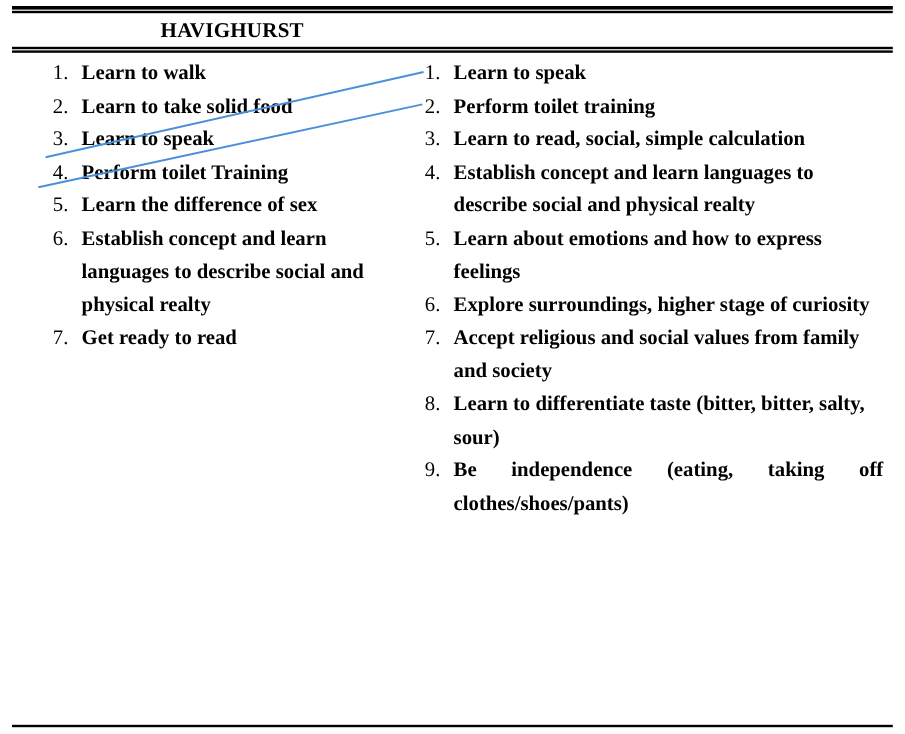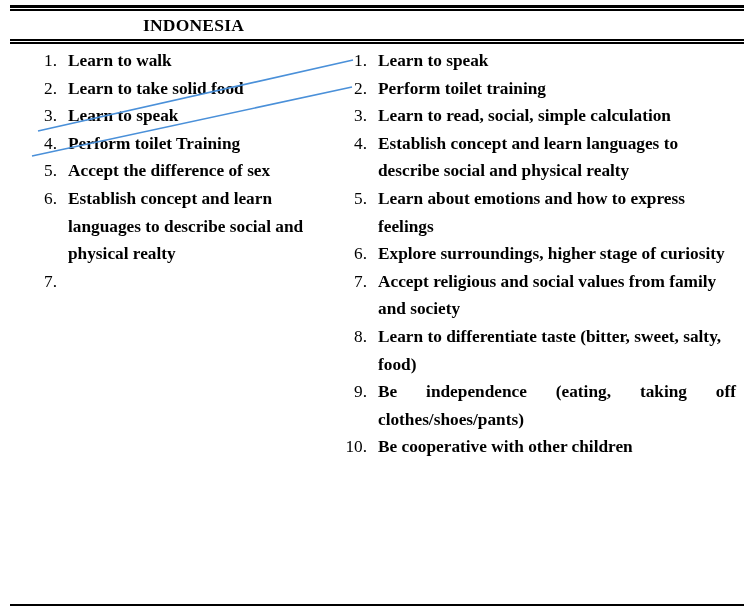--- a/index.html
+++ b/index.html
@@ -136,21 +136,21 @@
   }
 </style>
 </head>
 <body>
 
 <div class="table-wrap">
 
   <div class="rule-top"></div>
 
   <div class="header-row">
-    <div class="header-cell">INDONESIA</div>
+    <div class="header-cell">HAVIGHURST</div>
   </div>
 
   <div class="rule-header"></div>
 
   <div class="body-row">
 
     <div class="col col-left">
       <ol class="list">
         <li>
           <span class="num">1.</span>
@@ -163,28 +163,29 @@
         <li>
           <span class="num">3.</span>
           <span class="txt">Learn to speak</span>
         </li>
         <li>
           <span class="num">4.</span>
           <span class="txt">Perform toilet Training</span>
         </li>
         <li>
           <span class="num">5.</span>
-          <span class="txt">Accept the difference of sex</span>
+          <span class="txt">Learn the difference of sex</span>
         </li>
         <li>
           <span class="num">6.</span>
           <span class="txt">Establish concept and learn languages to describe social and physical realty</span>
         </li>
         <li>
           <span class="num">7.</span>
+          <span class="txt">Get ready to read</span>
         </li>
       </ol>
     </div>
 
     <div class="col col-right">
       <ol class="list">
         <li>
           <span class="num">1.</span>
           <span class="txt">Learn to speak</span>
         </li>
@@ -207,29 +208,25 @@
         <li>
           <span class="num">6.</span>
           <span class="txt">Explore surroundings, higher stage of curiosity</span>
         </li>
         <li>
           <span class="num">7.</span>
           <span class="txt">Accept religious and social values from family and society</span>
         </li>
         <li>
           <span class="num">8.</span>
-          <span class="txt">Learn to differentiate taste (bitter, sweet, salty, food)</span>
+          <span class="txt">Learn to differentiate taste (bitter, bitter, salty, sour)</span>
         </li>
         <li>
           <span class="num">9.</span>
           <span class="txt justify">Be independence (eating, taking off clothes/shoes/pants)</span>
-        </li>
-        <li>
-          <span class="num">10.</span>
-          <span class="txt">Be cooperative with other children</span>
         </li>
       </ol>
     </div>
 
   </div>
 
   <svg class="annotations" viewBox="0 0 754 612" width="754" height="612">
     <line x1="38" y1="131" x2="353" y2="60" stroke="#4a90d9" stroke-width="1.6"></line>
     <line x1="32" y1="156" x2="352" y2="87" stroke="#4a90d9" stroke-width="1.6"></line>
   </svg>

